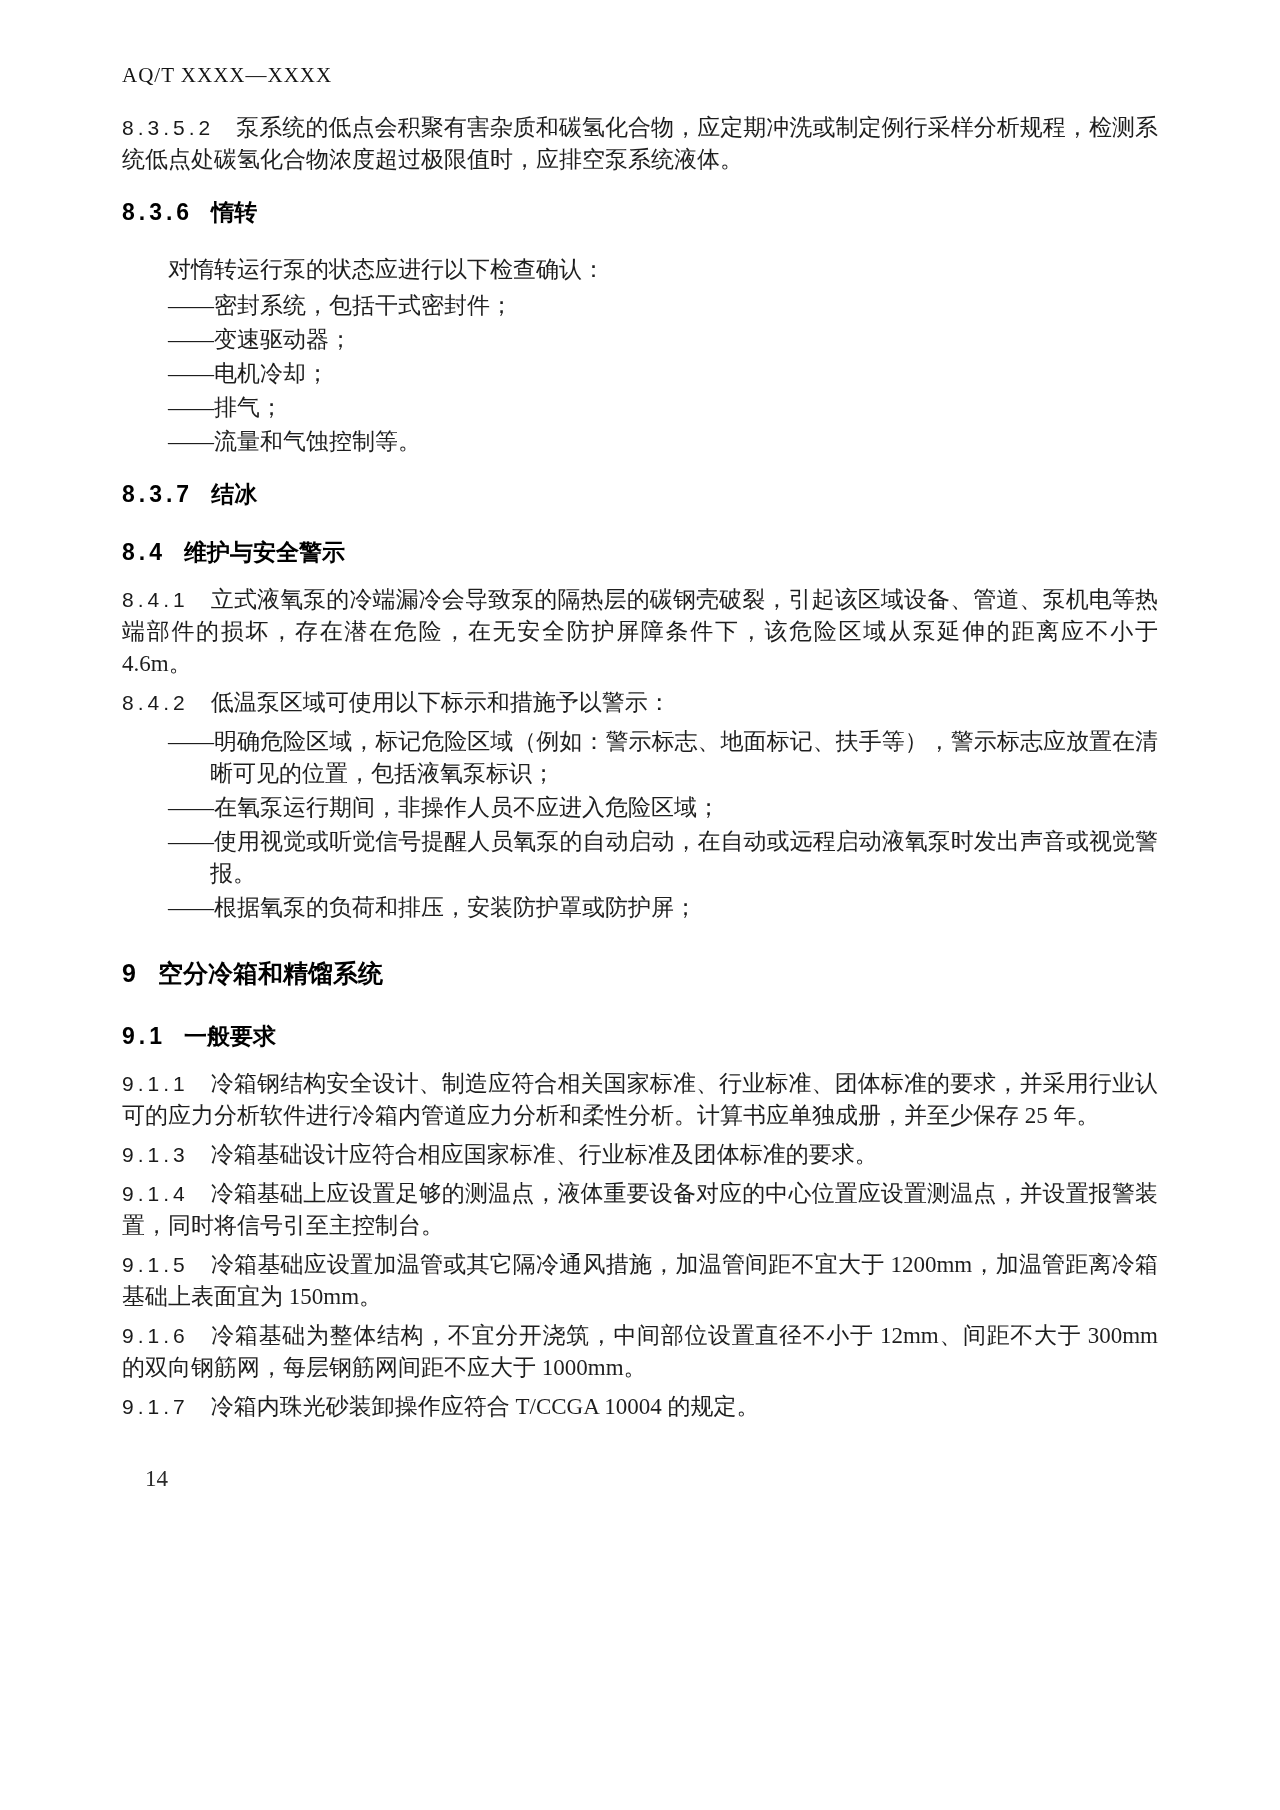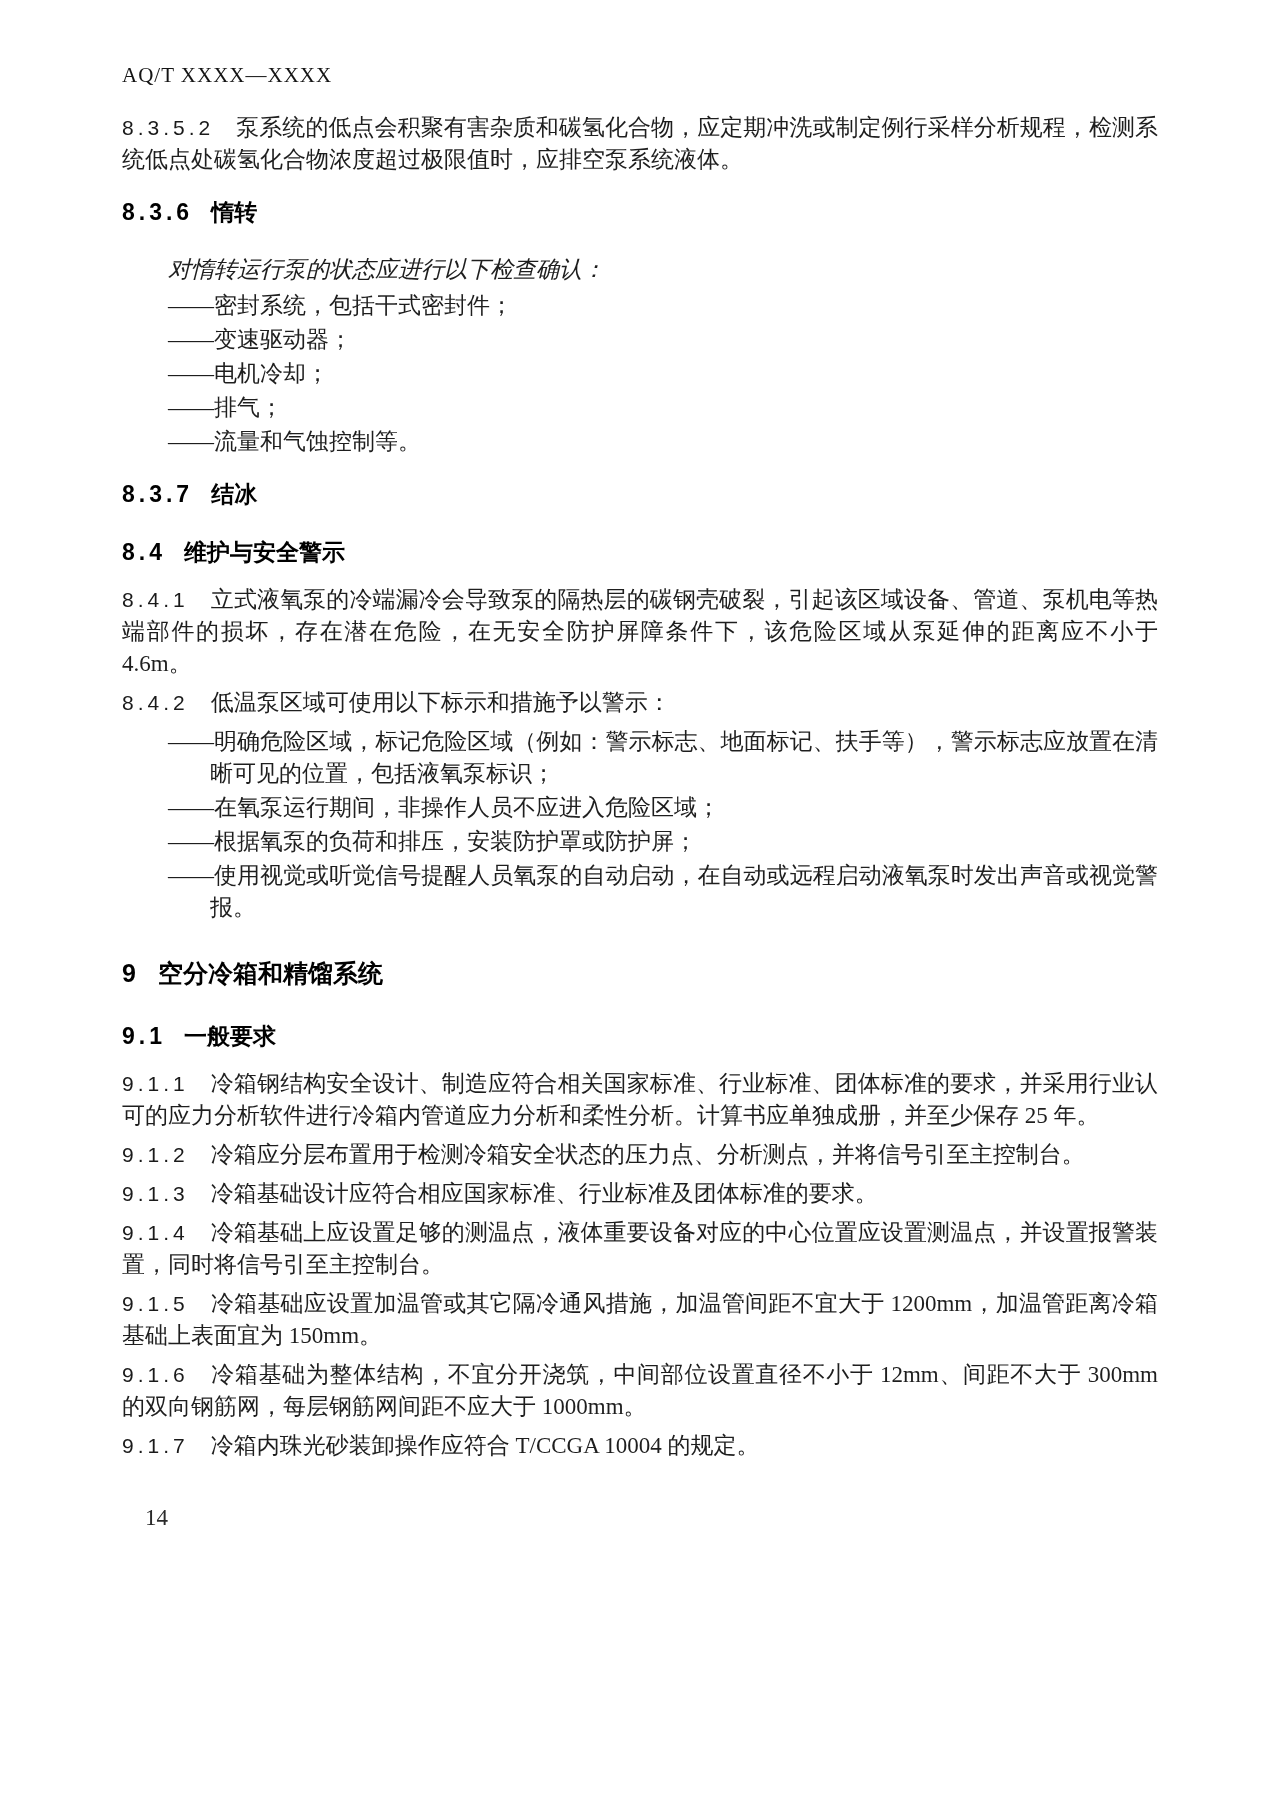--- a/index.html
+++ b/index.html
@@ -44,21 +44,21 @@
     color: #000000;
     margin: 0;
   }
   .h3 { font-size: 23px; line-height: 32px; margin: 20px 0 26px 0; }
   .h2 { font-size: 23px; line-height: 32px; margin: 22px 0 16px 0; }
   .h1 { font-size: 25px; line-height: 38px; margin: 30px 0 0 0; }
   .h1 + .h2 { margin-top: 28px; }
   .h2 + .clause { }
   .hnum { letter-spacing: 4px; margin-right: 18px; white-space: nowrap; }
 
-  .indent { text-indent: 46px; margin: 0 0 4px 0; text-align: justify; font-style: italic; }
+  .indent { text-indent: 46px; margin: 0 0 4px 0; text-align: justify; }
   .dash { padding-left: 88px; text-indent: -42px; margin: 2px 0; text-align: justify; }
   .dash.hang-first { margin-top: 6px; }
 
   .pagenum {
     margin: 40px 0 0 23px;
     font-size: 23px;
     line-height: 32px;
     color: #2a2a2a;
   }
 </style>
@@ -86,29 +86,28 @@
     <h4 class="h3"><span class="hnum">8.3.7</span><span>结冰</span></h4>
 
 
     <h3 class="h2"><span class="hnum">8.4</span><span>维护与安全警示</span></h3>
 
     <p class="clause"><span class="cnum">8.4.1</span><span>立式液氧泵的冷端漏冷会导致泵的隔热层的碳钢壳破裂，引起该区域设备、管道、泵机电等热端部件的损坏，存在潜在危险，在无安全防护屏障条件下，该危险区域从泵延伸的距离应不小于 4.6m。</span></p>
     <p class="clause"><span class="cnum">8.4.2</span><span>低温泵区域可使用以下标示和措施予以警示：</span></p>
 
     <p class="dash hang-first">——明确危险区域，标记危险区域（例如：警示标志、地面标记、扶手等），警示标志应放置在清晰可见的位置，包括液氧泵标识；</p>
     <p class="dash">——在氧泵运行期间，非操作人员不应进入危险区域；</p>
+    <p class="dash">——使用视觉或听觉信号提醒人员氧泵的自动启动，在自动或远程启动液氧泵时发出声音或视觉警报。</p>
     <p class="dash">——根据氧泵的负荷和排压，安装防护罩或防护屏；</p>
-    <p class="dash">——使用视觉或听觉信号提醒人员氧泵的自动启动，在自动或远程启动液氧泵时发出声音或视觉警报。</p>
 
     <h2 class="h1"><span class="hnum">9</span><span>空分冷箱和精馏系统</span></h2>
 
     <h3 class="h2"><span class="hnum">9.1</span><span>一般要求</span></h3>
 
     <p class="clause"><span class="cnum">9.1.1</span><span>冷箱钢结构安全设计、制造应符合相关国家标准、行业标准、团体标准的要求，并采用行业认可的应力分析软件进行冷箱内管道应力分析和柔性分析。计算书应单独成册，并至少保存 25 年。</span></p>
-    <p class="clause"><span class="cnum">9.1.2</span><span>冷箱应分层布置用于检测冷箱安全状态的压力点、分析测点，并将信号引至主控制台。</span></p>
     <p class="clause"><span class="cnum">9.1.3</span><span>冷箱基础设计应符合相应国家标准、行业标准及团体标准的要求。</span></p>
     <p class="clause"><span class="cnum">9.1.4</span><span>冷箱基础上应设置足够的测温点，液体重要设备对应的中心位置应设置测温点，并设置报警装置，同时将信号引至主控制台。</span></p>
     <p class="clause"><span class="cnum">9.1.5</span><span>冷箱基础应设置加温管或其它隔冷通风措施，加温管间距不宜大于 1200mm，加温管距离冷箱基础上表面宜为 150mm。</span></p>
     <p class="clause"><span class="cnum">9.1.6</span><span>冷箱基础为整体结构，不宜分开浇筑，中间部位设置直径不小于 12mm、间距不大于 300mm 的双向钢筋网，每层钢筋网间距不应大于 1000mm。</span></p>
     <p class="clause"><span class="cnum">9.1.7</span><span>冷箱内珠光砂装卸操作应符合 T/CCGA 10004 的规定。</span></p>
 
     <div class="pagenum">14</div>
   </div>
 
 </div>

